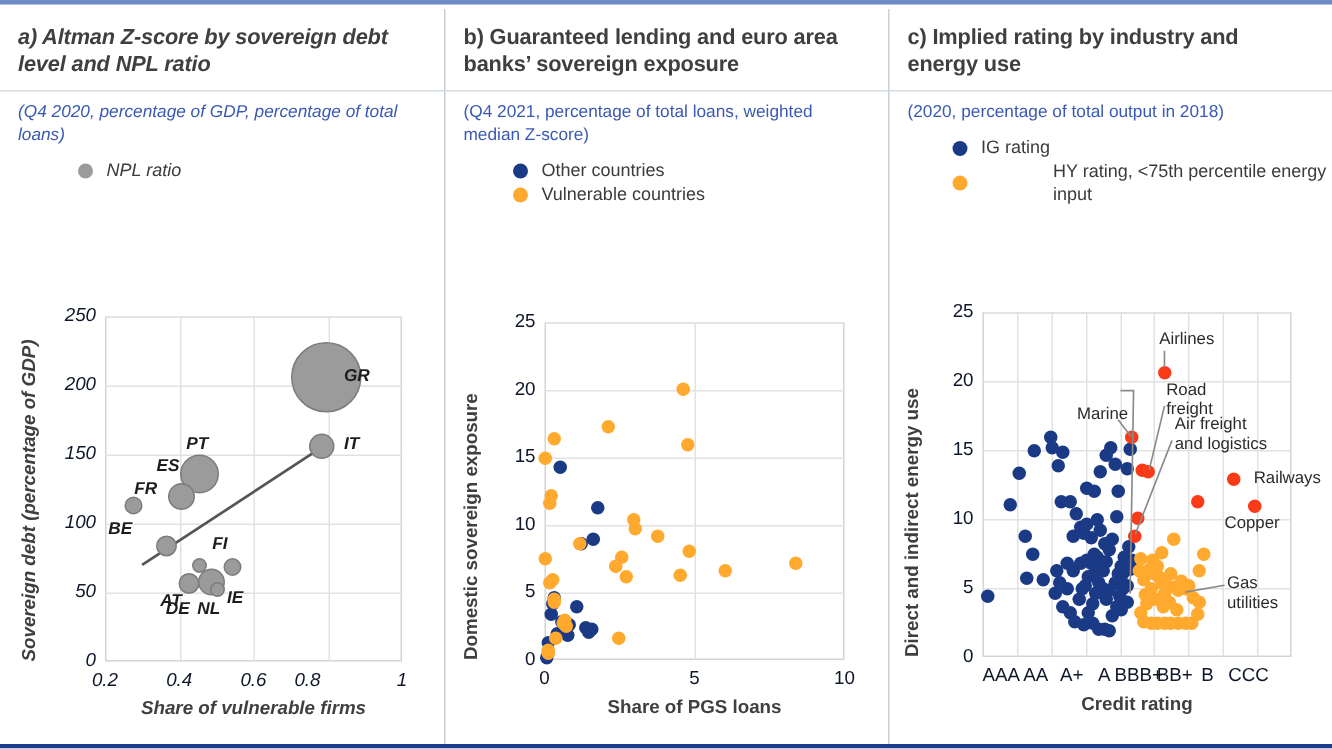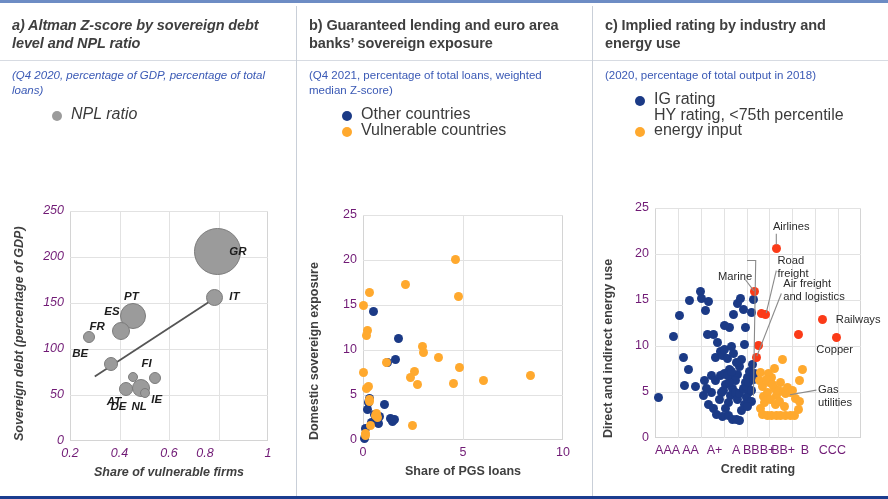--- a/index.html
+++ b/index.html
@@ -8,28 +8,28 @@
         border-top:3px solid #6d8cc4;border-bottom:3px solid #1b3d8f;box-sizing:border-box;}
   .panel{position:absolute;top:3px;height:493px;box-sizing:border-box;}
   .panel.p1{left:0;width:296px;font-style:italic;}
   .panel.p2{left:296px;width:296px;border-left:1px solid #c9cfd8;}
   .panel.p3{left:592px;width:296px;border-left:1px solid #c9cfd8;}
   .ptitle{font-weight:bold;font-size:14.5px;line-height:18px;color:#3f3f3f;
           padding:10px 12px 0 12px;letter-spacing:-0.1px;}
   .tdiv{margin:8px 0 0 0;height:1px;background:#d7dbe2;}
   .psub{font-size:11.5px;line-height:15px;color:#3a59b5;padding:7px 12px 0 12px;}
   .legend{padding:8px 0 0 0;}
-  .lrow{display:flex;align-items:flex-end;font-size:16px;color:#3b3b3b;line-height:15px;margin-bottom:1px;}
+  .lrow{display:flex;align-items:center;font-size:12px;color:#3b3b3b;line-height:15px;margin-bottom:1px;}
   .ldot{width:10px;height:10px;border-radius:50%;margin-right:9px;flex:0 0 auto;}
   .plotwrap{position:absolute;left:0;right:0;bottom:6px;}
   .plot{position:absolute;background:#fff;border:1px solid #d4d4d4;box-sizing:border-box;}
   .gl{position:absolute;background:#e2e2e2;}
   .glh{left:0;right:0;height:1px;}
   .glv{top:0;bottom:0;width:1px;}
-  .tick{position:absolute;font-size:12.5px;color:#701a75;white-space:nowrap;}
+  .tick{position:absolute;font-size:12.5px;color:#0f172a;white-space:nowrap;}
   .ytick{text-align:right;}
   .axtitle{position:absolute;font-size:12.5px;font-weight:bold;color:#3f3f3f;white-space:nowrap;}
   .yaxtitle{transform-origin:0 0;}
   .dot{position:absolute;border-radius:50%;}
   .bub{position:absolute;border-radius:50%;background:#9b9b9b;border:1px solid #7c7c7c;box-sizing:border-box;}
   .clab{position:absolute;font-size:11.5px;font-weight:bold;color:#1d1d1d;white-space:nowrap;}
   .anlab{position:absolute;font-size:11.2px;color:#2b2b2b;line-height:13px;white-space:pre;}
   svg.ov{position:absolute;left:0;top:0;overflow:visible;pointer-events:none;}
 </style>
 </head>
@@ -187,21 +187,21 @@
 
   <div class="panel p3">
     <div class="ptitle">c) Implied rating by industry and energy use</div>
     <div class="tdiv"></div>
     <div class="psub">(2020, percentage of total output in 2018)</div>
     <div class="legend" id="lg-c">
         <div class="lrow" style="padding-left: 42px;">
           <span class="ldot" style="background: rgb(27, 58, 134);"></span>
           <span>IG rating</span>
         </div>
-        <div class="lrow" style="padding-left: 42px;">
+        <div class="lrow" style="padding-left: 42px; gap: 48px;">
           <span class="ldot" style="background: rgb(255, 169, 46);"></span>
           <span>HY rating, &lt;75th percentile energy input</span>
         </div>
       </div>
     <div class="plotwrap">
       <div id="plot-c" style="position: relative; width: 296px; height: 295px;">
           <div class="plot" style="left: 62px; top: 10px; width: 206px; height: 230px;"></div>
           <div class="gl glh" style="position: absolute; left: 62px; width: 206px; top: 194px; right: auto;"></div>
           <div class="gl glh" style="position: absolute; left: 62px; width: 206px; top: 148px; right: auto;"></div>
           <div class="gl glh" style="position: absolute; left: 62px; width: 206px; top: 102px; right: auto;"></div>

